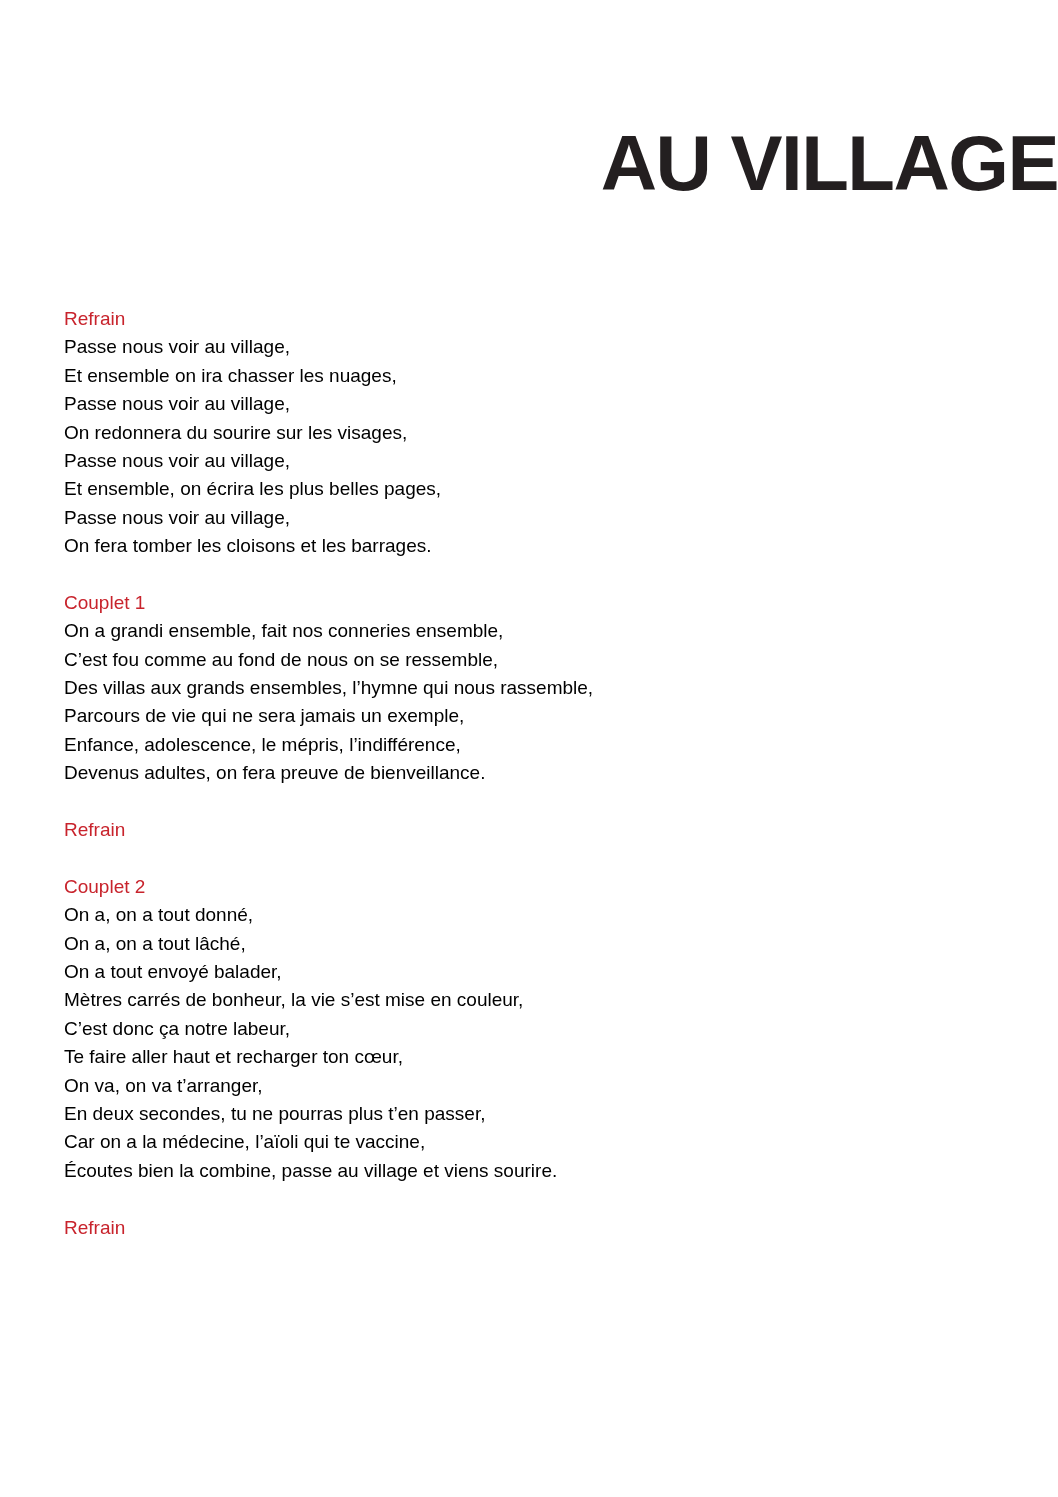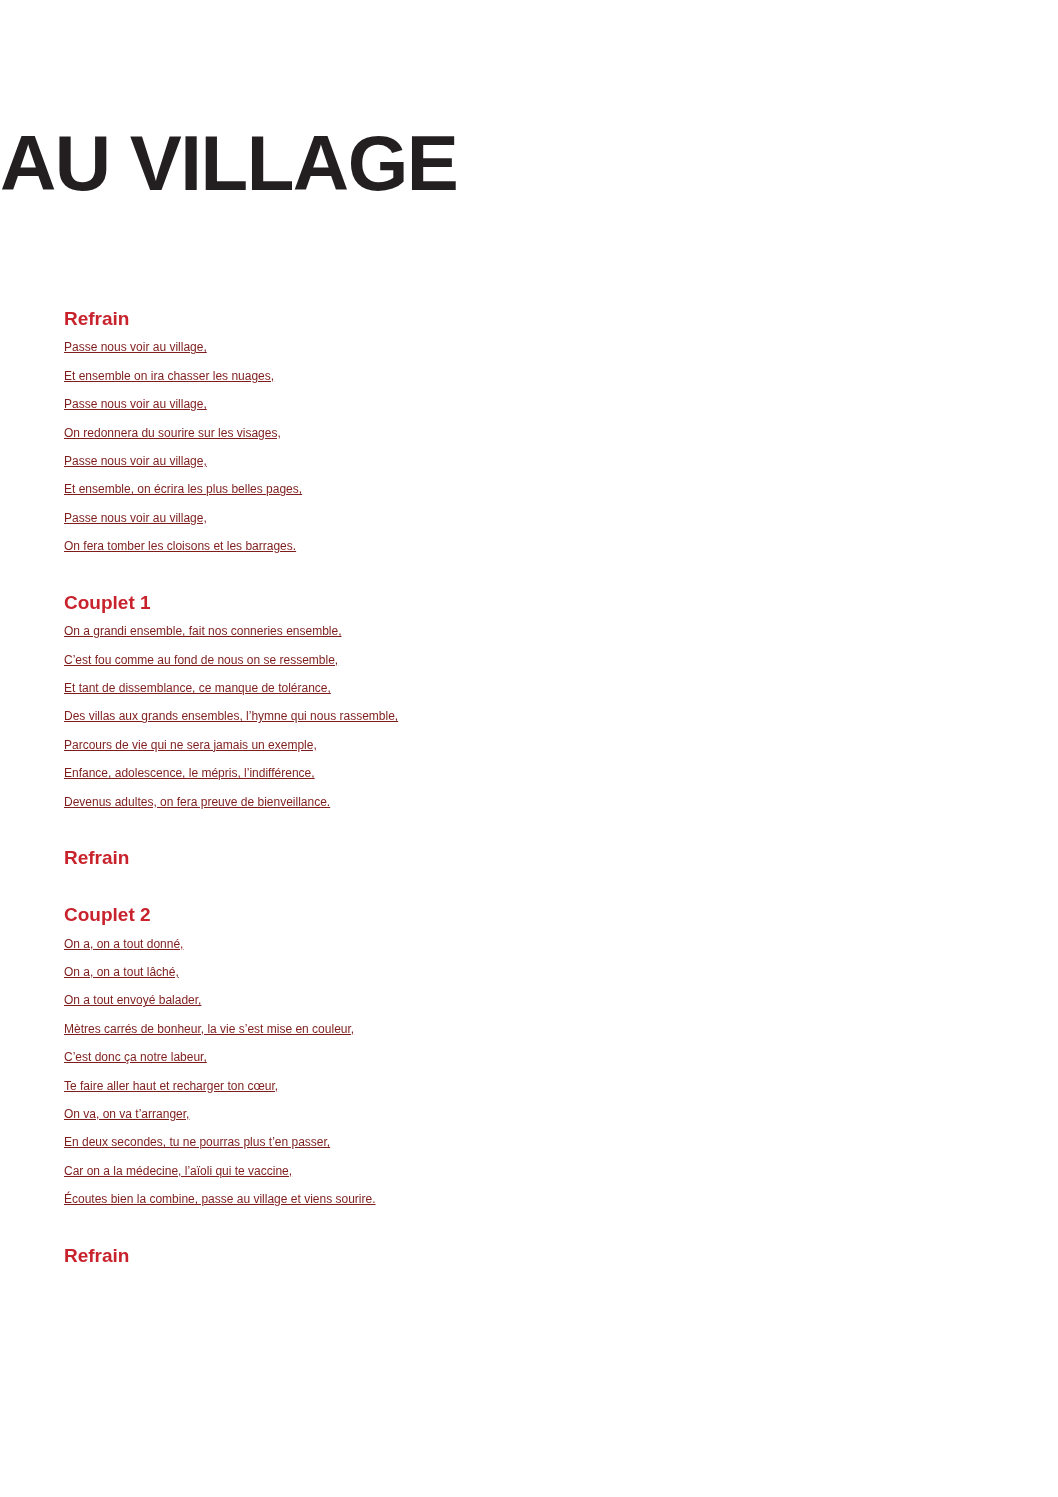--- a/index.html
+++ b/index.html
@@ -13,54 +13,53 @@
       position: relative;
       overflow: hidden;
       font-family: "Liberation Sans", sans-serif;
       color: #231f20;
     }
     .page-title {
       position: absolute;
       top: 118px;
       left: 0;
       width: 1058px;
-      text-align: left;
+      text-align: right;
       font-family: "Liberation Sans", sans-serif;
       font-weight: bold;
       font-size: 78px;
       line-height: 90px;
       letter-spacing: -1.5px;
       color: #231f20;
       margin: 0;
     }
     .lyrics {
       position: absolute;
       top: 305px;
       left: 64px;
       width: 900px;
     }
     .section {
       margin: 0 0 28.4px 0;
     }
     .section-heading {
       display: block;
-      font-weight: bold;
+      font-weight: normal;
       font-size: 19px;
       line-height: 28.4px;
       height: 28.4px;
       color: #c8232c;
     }
     .lyric-line {
       display: block;
-      font-size: 12px;
+      font-size: 19px;
       line-height: 28.4px;
       height: 28.4px;
-      color: #7f1d1d;
+      color: #000000;
       white-space: nowrap;
-      text-decoration: underline;
     }
   </style>
 </head>
 <body>
 
 <h1 class="page-title">AU VILLAGE</h1>
 
 <div class="lyrics">
 
   <div class="section">
@@ -72,21 +71,20 @@
     <span class="lyric-line">Passe nous voir au village,</span>
     <span class="lyric-line">Et ensemble, on écrira les plus belles pages,</span>
     <span class="lyric-line">Passe nous voir au village,</span>
     <span class="lyric-line">On fera tomber les cloisons et les barrages.</span>
   </div>
 
   <div class="section">
     <span class="section-heading">Couplet 1</span>
     <span class="lyric-line">On a grandi ensemble, fait nos conneries ensemble,</span>
     <span class="lyric-line">C’est fou comme au fond de nous on se ressemble,</span>
-    <span class="lyric-line">Et tant de dissemblance, ce manque de tolérance,</span>
     <span class="lyric-line">Des villas aux grands ensembles, l’hymne qui nous rassemble,</span>
     <span class="lyric-line">Parcours de vie qui ne sera jamais un exemple,</span>
     <span class="lyric-line">Enfance, adolescence, le mépris, l’indifférence,</span>
     <span class="lyric-line">Devenus adultes, on fera preuve de bienveillance.</span>
   </div>
 
   <div class="section">
     <span class="section-heading">Refrain</span>
   </div>
 

